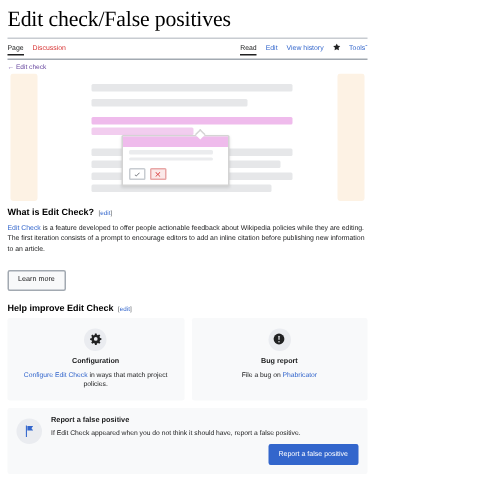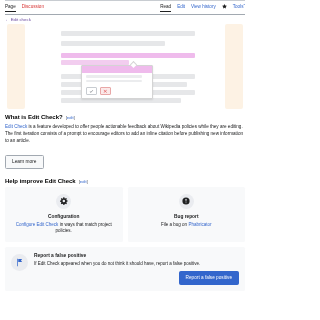--- a/index.html
+++ b/index.html
@@ -319,20 +319,21 @@
     cursor: pointer;
     white-space: nowrap;
   }
 </style>
 </head>
 <body>
 
 <div class="page">
 
   
+  <h1 class="page-title">Edit check/False positives</h1>
   <div class="title-rule"></div>
 
   
   <div class="tabs-row">
     <div class="tabs-left">
       <span class="tab selected">Page</span>
       <span class="tab red">Discussion</span>
     </div>
     <div class="tabs-right">
       <span class="tab selected">Read</span>

